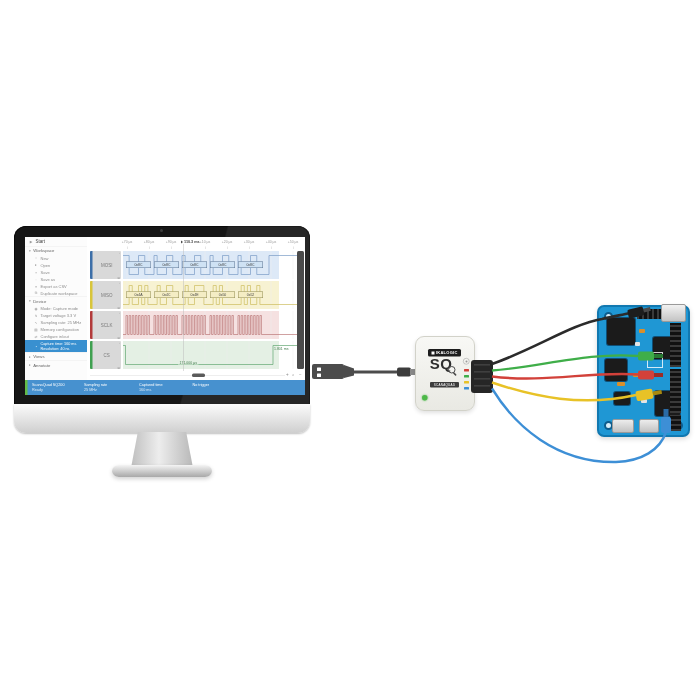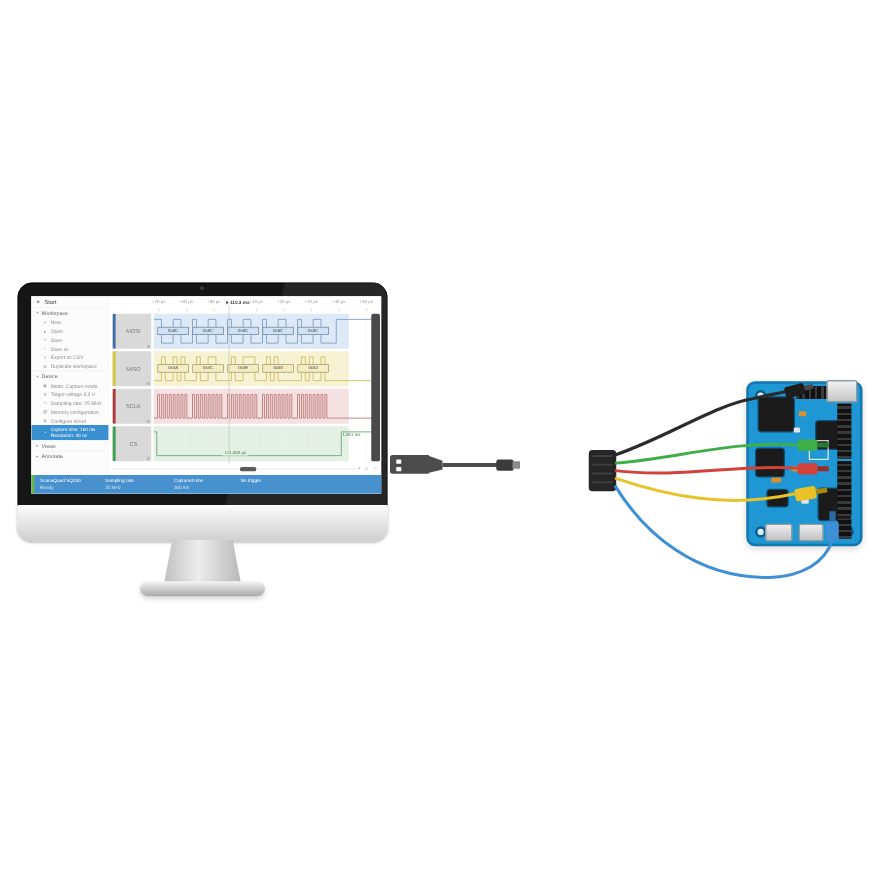--- a/index.html
+++ b/index.html
@@ -380,20 +380,38 @@
   <svg class="overlay" width="700" height="700">
     <rect x="312" y="364" width="32" height="15" rx="2" fill="#4c4c4c"></rect>
     <rect x="317" y="367.5" width="4" height="3.5" rx="0.5" fill="#ffffff"></rect>
     <rect x="317" y="373.5" width="4" height="3.5" rx="0.5" fill="#ffffff"></rect>
     <path d="M344 365 L354 368.5 L354 375.5 L344 378 Z" fill="#4c4c4c"></path>
     <path d="M354 372 L398 372" stroke="#4c4c4c" stroke-width="3.2" fill="none"></path>
     <rect x="397" y="367.5" width="14" height="9" rx="2" fill="#3c3c3c"></rect>
     <rect x="410" y="369" width="6" height="6" fill="#8a8a8a"></rect>
   </svg>
 
+  <div class="sq">
+    <div class="sq2x">
+      <div class="sq-logo">
+        <span class="sq-logo-sq"></span>
+        <span>IKALOGIC</span>
+      </div>
+      <div class="sq-model">SQ</div>
+      <div class="sq-mag"></div>
+      <div class="sq-mag-handle"></div>
+      <div class="sq-series">SCANAQUAD</div>
+      <div class="sq-led"></div>
+      <div class="sq-target"></div>
+      <div class="sq-pin" style="top:64px;background:#d2413a"></div>
+      <div class="sq-pin" style="top:76px;background:#3fae49"></div>
+      <div class="sq-pin" style="top:88px;background:#e8c227"></div>
+      <div class="sq-pin" style="top:100px;background:#3d8fd6"></div>
+    </div>
+  </div>
 
   <div class="board">
     <div class="hole" style="left:5px;top:5px"></div>
     <div class="hole" style="left:75px;top:5px"></div>
     <div class="hole" style="left:5px;top:114px"></div>
     <div class="hole" style="left:75px;top:114px"></div>
     <div class="hdr hdr-top" style="left:38px;top:2px;width:26px;height:10px"></div>
     <div class="usbconn" style="left:62px;top:-3px;width:23px;height:16px"></div>
     <div class="chip" style="left:8px;top:11px;width:28px;height:27px"></div>
     <div class="chip" style="left:54px;top:30px;width:20px;height:22px"></div>

